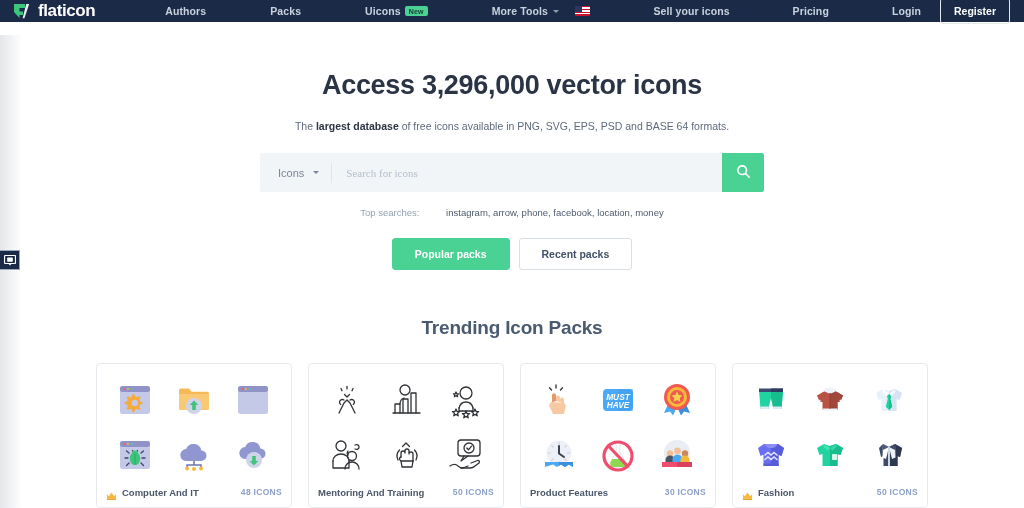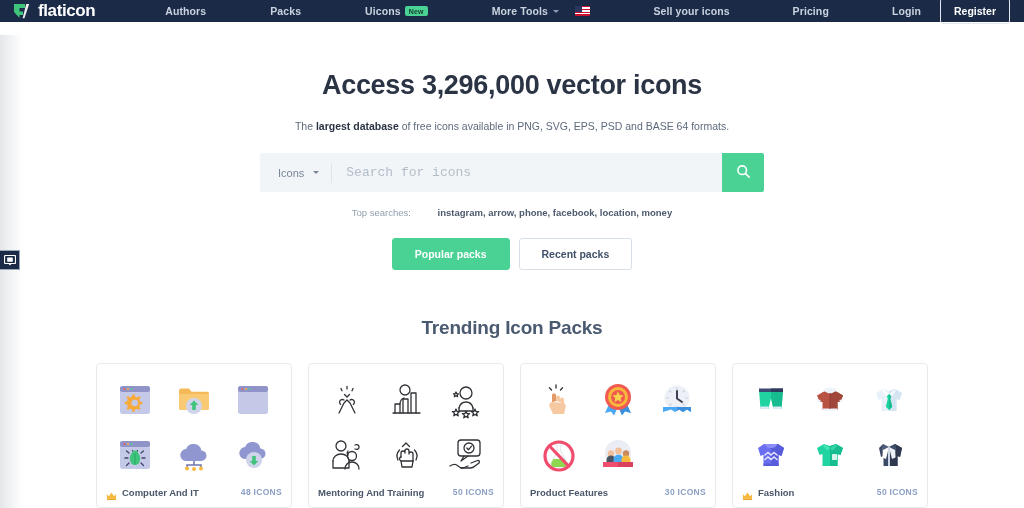--- a/index.html
+++ b/index.html
@@ -146,40 +146,40 @@
     font-size: 11px;
     cursor: pointer;
     white-space: nowrap;
   }
   .search-type .caret { border-top-color: #7a8698; }
   .search-divider { width: 1px; height: 20px; background: #dfe5ec; }
   .search-input {
     flex: 1;
     border: none; outline: none; background: transparent;
     padding: 0 14px;
-    font-size: 13px;
+    font-size: 11px;
     color: #3b4657;
-    font-family: Liberation Mono, monospace;
+    font-family: Liberation Serif, serif;
   }
   .search-input::placeholder { color: #b3bdc9; }
   .search-btn {
     width: 42px;
     background: #4ad295;
     border: none;
     border-radius: 0 2px 2px 0;
     display: flex; align-items: center; justify-content: center;
     cursor: pointer;
   }
   .top-searches {
     margin-top: 15px;
     font-size: 9.5px;
     color: #93a0b0;
     text-align: center;
   }
-  .top-searches .terms { color: #4d5a6d; font-weight: bold; margin-left: 24px; }
+  .top-searches .terms { color: #4d5a6d; font-weight: normal; margin-left: 24px; }
 
   
   .tabs {
     margin-top: 20px;
     display: flex;
     justify-content: center;
     gap: 9px;
   }
   .tab {
     font-size: 10.5px;
@@ -492,20 +492,28 @@
           </g>
           <path d="M13 22v-6.5a2 2 0 014 0V21" fill="#f0b183"></path>
           <path d="M17 21v-3.5a2 2 0 014 0V22" fill="#f7c9a3"></path>
           <path d="M21 22v-2.5a2 2 0 014 0V24" fill="#f7c9a3"></path>
           <path d="M13 22c-2.5.5-3.5 3-2 5.5l3 6.5h11l1.5-6.5a4 4 0 00-1.5-4.5" fill="#f7c9a3"></path>
           <path d="M13 15.5a2 2 0 014 0V21l-4 1z" fill="#e39a68"></path>
         </svg>
       </div>
       <div class="cell">
         <svg width="40" height="40" viewBox="0 0 40 40">
+          <rect x="5" y="9" width="30" height="22" rx="4" fill="#4aa8f5"></rect>
+          <rect x="20" y="9" width="15" height="22" fill="#3b9bef" opacity="0.45"></rect>
+          <text x="20" y="19.5" font-family="Liberation Sans, sans-serif" font-size="8.4" font-weight="bold" fill="#ffffff" text-anchor="middle" font-style="italic">MUST</text>
+          <text x="20" y="27.5" font-family="Liberation Sans, sans-serif" font-size="8.4" font-weight="bold" fill="#ffffff" text-anchor="middle" font-style="italic">HAVE</text>
+        </svg>
+      </div>
+      <div class="cell">
+        <svg width="40" height="40" viewBox="0 0 40 40">
           <path d="M12 22l-5 11 6-1.5 3 4 5-11z" fill="#4aa8f5"></path>
           <path d="M28 22l5 11-6-1.5-3 4-5-11z" fill="#3b8fdc"></path>
           <circle cx="20" cy="17" r="13" fill="#f05a4f"></circle>
           <circle cx="20" cy="17" r="10" fill="#f7b93b"></circle>
           <circle cx="20" cy="17" r="7" fill="#f05a4f"></circle>
           <path d="M20 11.5l1.7 3.5 3.8.5-2.8 2.6.7 3.8-3.4-1.8-3.4 1.8.7-3.8-2.8-2.6 3.8-.5z" fill="#f7d44b"></path>
         </svg>
       </div>
       <div class="cell">
         <svg width="40" height="40" viewBox="0 0 40 40">

